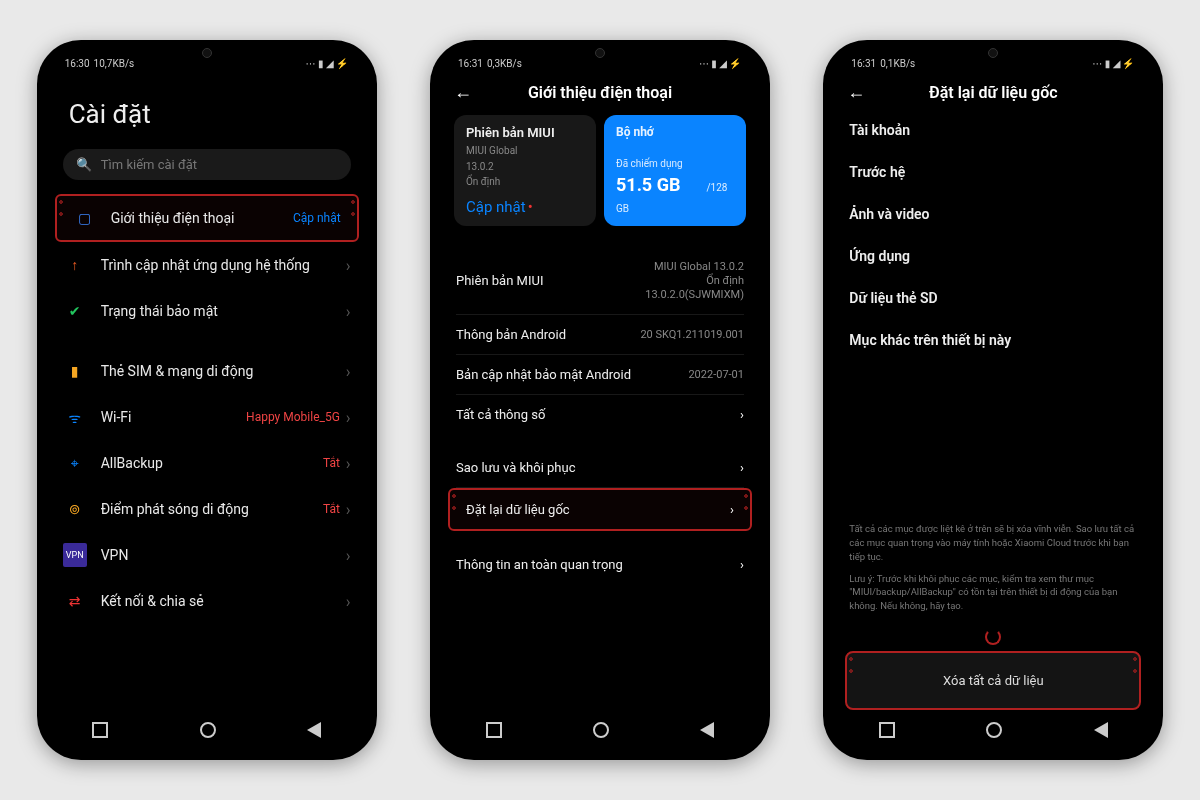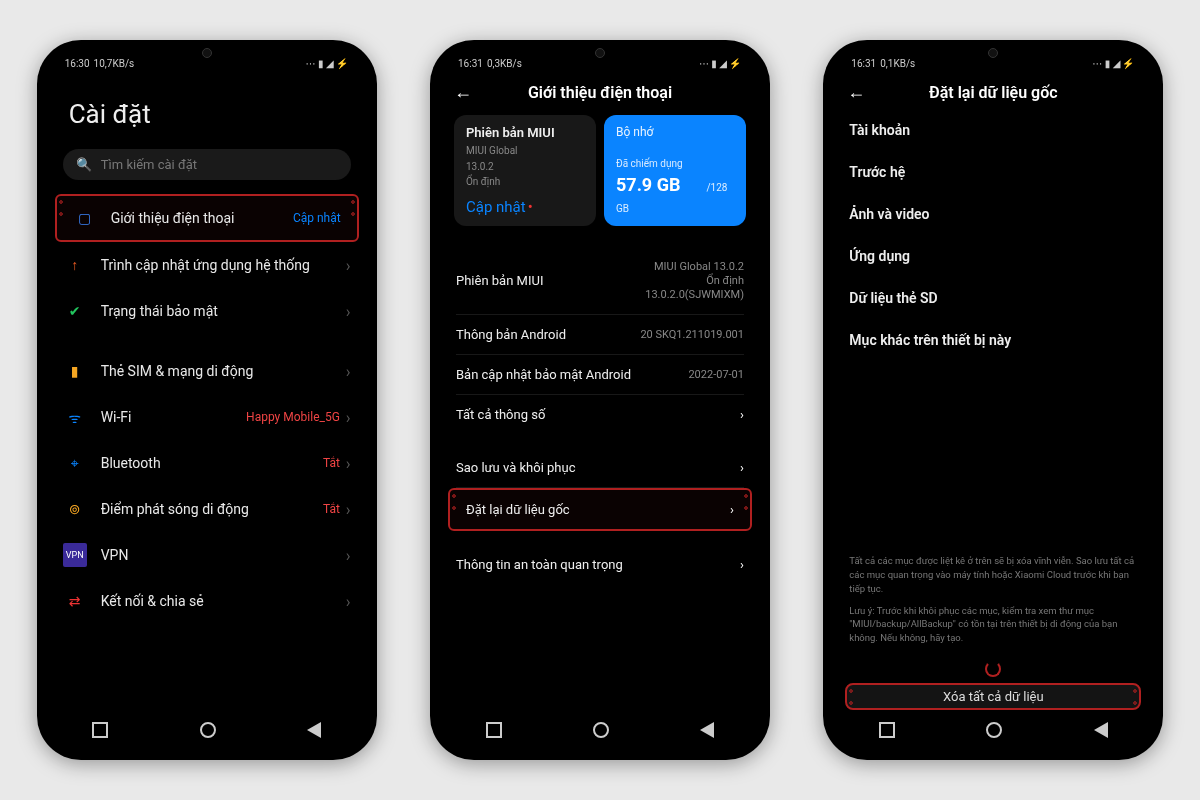--- a/index.html
+++ b/index.html
@@ -107,37 +107,37 @@
   
   .cards { display:flex; gap:8px; padding: 6px 14px 8px; }
   .card {
     flex:1; background:#181818; border-radius:12px;
     padding:10px 12px; font-size:11px; color:#bbb;
     display:flex; flex-direction:column; gap:3px;
   }
   .card .ctitle { font-size:13px; color:#eee; font-weight:600; margin-bottom:2px;}
   .card .cdetail { font-size:10px; color:#888; line-height:1.25; }
   .card.blue { background:#0a84ff; color:#fff; }
-  .card.blue .ctitle { color:#fff; font-size:12px; font-weight:400; opacity:0.9;}
+  .card.blue .ctitle { color:#fff; font-size:12px; font-weight:700; opacity:0.9;}
   .card.blue .big { font-size:18px; font-weight:700; color:#fff; }
   .card.blue .big .of { font-size:10px; font-weight:400; opacity:0.85;margin-left:26px; }
   .card .link { font-size:15px; color:#0a84ff; margin-top:6px; }
   .card .link .dot { color:#e33; margin-left:2px; }
   
   .spec { padding: 12px 16px; display:flex; align-items:center; font-size:13px; }
   .spec .k { flex:1; color:#eee; }
   .spec .v { color:#888; font-size:11px; text-align:right; max-width:140px; line-height:1.3; }
   .divider { height:1px; background:#181818; margin:0 16px; }
   
   .simple-row { padding: 13px 16px; font-size:14px; color:#eee; font-weight:600; }
   .warning-text { padding: 4px 16px; font-size:9.5px; color:#777; line-height:1.45; }
   .btn-wrap { padding: 12px 12px 2px; }
   .erase-btn {
     width:100%;
-    padding: 4px 0;
+    padding: 20px 0;
     border-radius: 8px;
     background: #141414;
     text-align:center;
     font-size:13px;
     color:#ddd;
   }
   .loading-dot {
     width:16px; height:16px; border:2px solid #b02020; border-radius:50%;
     margin:0 auto 6px;
     border-top-color:transparent;
@@ -207,21 +207,21 @@
       <span class="chev">›</span>
     </div>
     <div class="row">
       <span class="icon" style="color:#0a84ff">ᯤ</span>
       <span class="label">Wi-Fi</span>
       <span class="trail">Happy Mobile_5G</span>
       <span class="chev">›</span>
     </div>
     <div class="row">
       <span class="icon" style="color:#0a84ff">⌖</span>
-      <span class="label">Bluetooth</span>
+      <span class="label">AllBackup</span>
       <span class="trail">Tắt</span>
       <span class="chev">›</span>
     </div>
     <div class="row">
       <span class="icon" style="color:#f5a623">⊚</span>
       <span class="label">Điểm phát sóng di động</span>
       <span class="trail">Tắt</span>
       <span class="chev">›</span>
     </div>
     <div class="row">
@@ -267,21 +267,21 @@
         <div class="cdetail">MIUI Global</div>
         <div class="cdetail">13.0.2</div>
         <div class="cdetail">Ổn định</div>
         <div class="link"><span>Cập nhật</span><span class="dot">•</span></div>
       </div>
       <div class="card blue">
         <div class="ctitle">Bộ nhớ</div>
         <div style="flex:1"></div>
         <div class="cdetail" style="color:#d8eaff">Đã chiếm dụng</div>
         <div class="big">
-          <span>57.9 GB</span><span class="of">/128 GB</span>
+          <span>51.5 GB</span><span class="of">/128 GB</span>
         </div>
       </div>
     </div>
 
     <div class="section-gap"></div>
 
     <div class="spec">
       <span class="k">Phiên bản MIUI</span>
       <span class="v" style="white-space:pre-line">MIUI Global 13.0.2
 Ổn định

